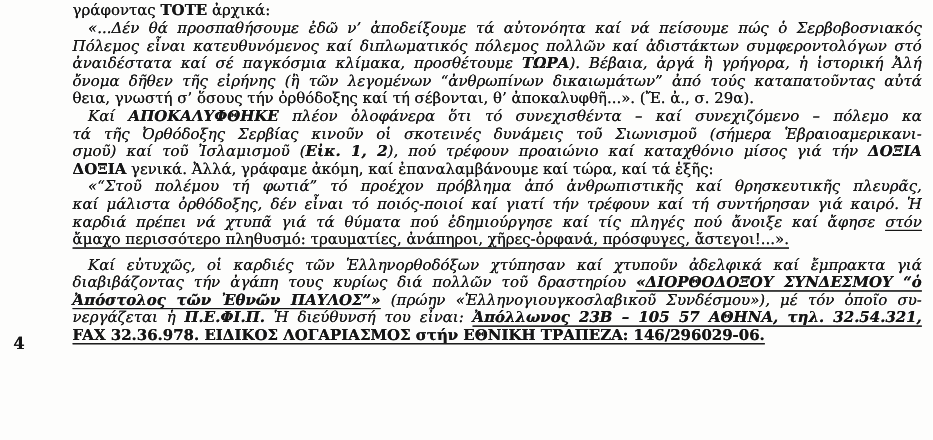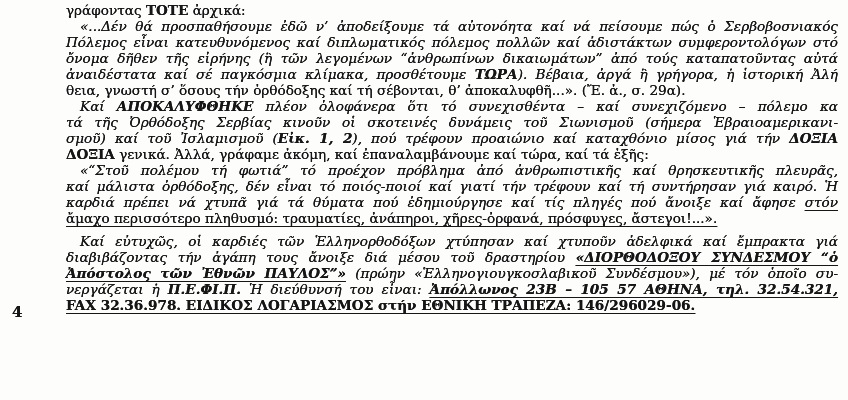--- a/index.html
+++ b/index.html
@@ -52,30 +52,30 @@
 </style>
 </head>
 <body>
 
 <div class="page">
   <div class="pageno">4</div>
   <div class="textblock">
       <div class="line"><span class="seg">γράφοντας </span><span class="seg b">ΤΟΤΕ</span><span class="seg"> ἀρχικά:</span></div>
       <div class="line just ind"><span class="seg">«...Δέν θά προσπαθήσουμε ἐδῶ ν’ ἀποδείξουμε τά αὐτονόητα καί νά πείσουμε πώς ὁ Σερβοβοσνιακός</span></div>
       <div class="line just"><span class="seg">Πόλεμος εἶναι κατευθυνόμενος καί διπλωματικός πόλεμος πολλῶν καί ἀδιστάκτων συμφεροντολόγων στό</span></div>
+      <div class="line just"><span class="seg">ἀναιδέστατα καί σέ παγκόσμια κλίμακα, προσθέτουμε </span><span class="seg b">ΤΩΡΑ</span><span class="seg">). Βέβαια, ἀργά ἢ γρήγορα, ἡ ἱστορική Ἀλή</span></div>
       <div class="line just"><span class="seg">ὄνομα δῆθεν τῆς εἰρήνης (ἢ τῶν λεγομένων “ἀνθρωπίνων δικαιωμάτων” ἀπό τούς καταπατοῦντας αὐτά</span></div>
-      <div class="line just"><span class="seg">ἀναιδέστατα καί σέ παγκόσμια κλίμακα, προσθέτουμε </span><span class="seg b">ΤΩΡΑ</span><span class="seg">). Βέβαια, ἀργά ἢ γρήγορα, ἡ ἱστορική Ἀλή</span></div>
       <div class="line"><span class="seg">θεια, γνωστή σ’ ὅσους τήν ὀρθόδοξης καί τή σέβονται, θ’ ἀποκαλυφθῆ...». (Ἔ. ἀ., σ. 29α).</span></div>
       <div class="line just ind"><span class="seg">Καί </span><span class="seg b">ΑΠΟΚΑΛΥΦΘΗΚΕ</span><span class="seg"> πλέον ὁλοφάνερα ὅτι τό συνεχισθέντα – καί συνεχιζόμενο – πόλεμο κα</span></div>
       <div class="line just"><span class="seg">τά τῆς Ὀρθόδοξης Σερβίας κινοῦν οἱ σκοτεινές δυνάμεις τοῦ Σιωνισμοῦ (σήμερα Ἑβραιοαμερικανι-</span></div>
       <div class="line just"><span class="seg">σμοῦ) καί τοῦ Ἰσλαμισμοῦ (</span><span class="seg b">Εἰκ. 1, 2</span><span class="seg">), πού τρέφουν προαιώνιο καί καταχθόνιο μίσος γιά τήν </span><span class="seg b">ΔΟΞΙΑ</span></div>
       <div class="line"><span class="seg b">ΔΟΞΙΑ</span><span class="seg"> γενικά. Ἀλλά, γράφαμε ἀκόμη, καί ἐπαναλαμβάνουμε καί τώρα, καί τά ἑξῆς:</span></div>
       <div class="line just ind"><span class="seg">«“Στοῦ πολέμου τή φωτιά” τό προέχον πρόβλημα ἀπό ἀνθρωπιστικῆς καί θρησκευτικῆς πλευρᾶς,</span></div>
       <div class="line just"><span class="seg">καί μάλιστα ὀρθόδοξης, δέν εἶναι τό ποιός-ποιοί καί γιατί τήν τρέφουν καί τή συντήρησαν γιά καιρό. Ἡ</span></div>
       <div class="line just"><span class="seg">καρδιά πρέπει νά χτυπᾶ γιά τά θύματα πού ἐδημιούργησε καί τίς πληγές πού ἄνοιξε καί ἄφησε </span><span class="seg u">στόν</span></div>
       <div class="line"><span class="seg u">ἄμαχο περισσότερο πληθυσμό: τραυματίες, ἀνάπηροι, χῆρες-ὀρφανά, πρόσφυγες, ἄστεγοι!...».</span></div>
       <div class="line just ind gap"><span class="seg">Καί εὐτυχῶς, οἱ καρδιές τῶν Ἑλληνορθοδόξων χτύπησαν καί χτυποῦν ἀδελφικά καί ἔμπρακτα γιά</span></div>
-      <div class="line just"><span class="seg">διαβιβάζοντας τήν ἀγάπη τους ἄνοιξε διά μέσου τοῦ δραστηρίου </span><span class="seg b u">«ΔΙΟΡΘΟΔΟΞΟΥ ΣΥΝΔΕΣΜΟΥ “ὁ</span></div>
+      <div class="line just"><span class="seg">διαβιβάζοντας τήν ἀγάπη τους κυρίως διά πολλῶν τοῦ δραστηρίου </span><span class="seg b u">«ΔΙΟΡΘΟΔΟΞΟΥ ΣΥΝΔΕΣΜΟΥ “ὁ</span></div>
       <div class="line just"><span class="seg b u">Ἀπόστολος τῶν Ἐθνῶν ΠΑΥΛΟΣ”»</span><span class="seg"> (πρώην «Ἑλληνογιουγκοσλαβικοῦ Συνδέσμου»), μέ τόν ὁποῖο συ-</span></div>
       <div class="line just"><span class="seg">νεργάζεται ἡ </span><span class="seg b">Π.Ε.ΦΙ.Π.</span><span class="seg"> Ἡ διεύθυνσή του εἶναι: </span><span class="seg b u">Ἀπόλλωνος 23Β – 105 57 ΑΘΗΝΑ, τηλ. 32.54.321,</span></div>
       <div class="line"><span class="seg b u">FAX 32.36.978. ΕΙΔΙΚΟΣ ΛΟΓΑΡΙΑΣΜΟΣ στήν ΕΘΝΙΚΗ ΤΡΑΠΕΖΑ: 146/296029-06.</span></div>
     </div>
 </div>
 
 </body></html>

